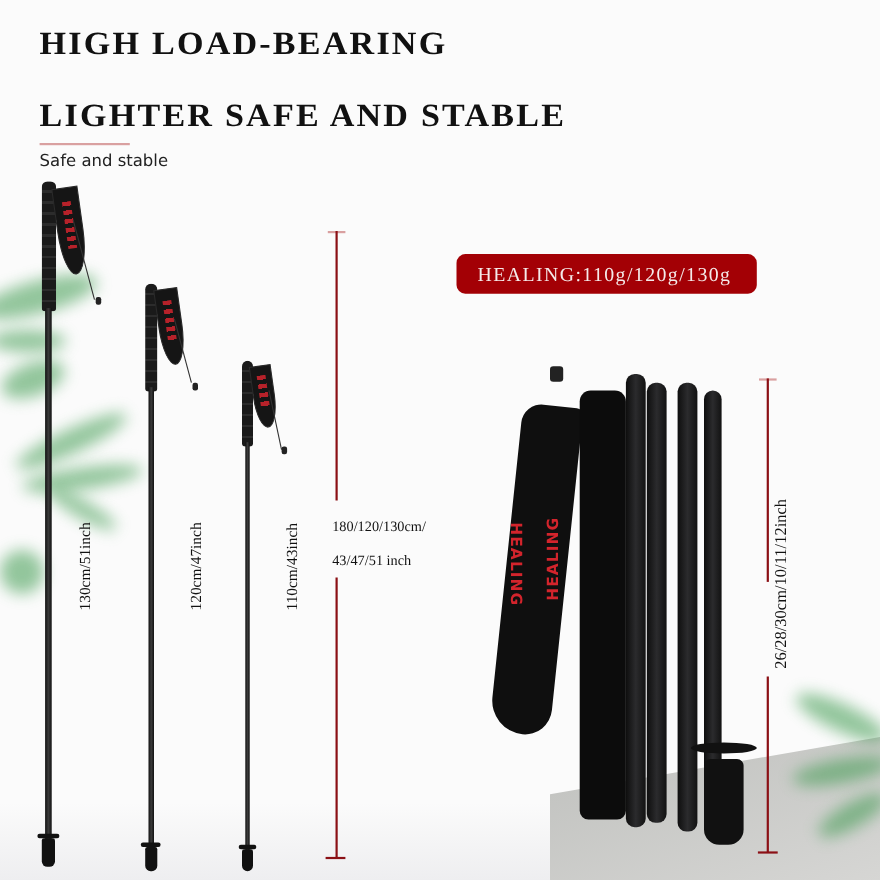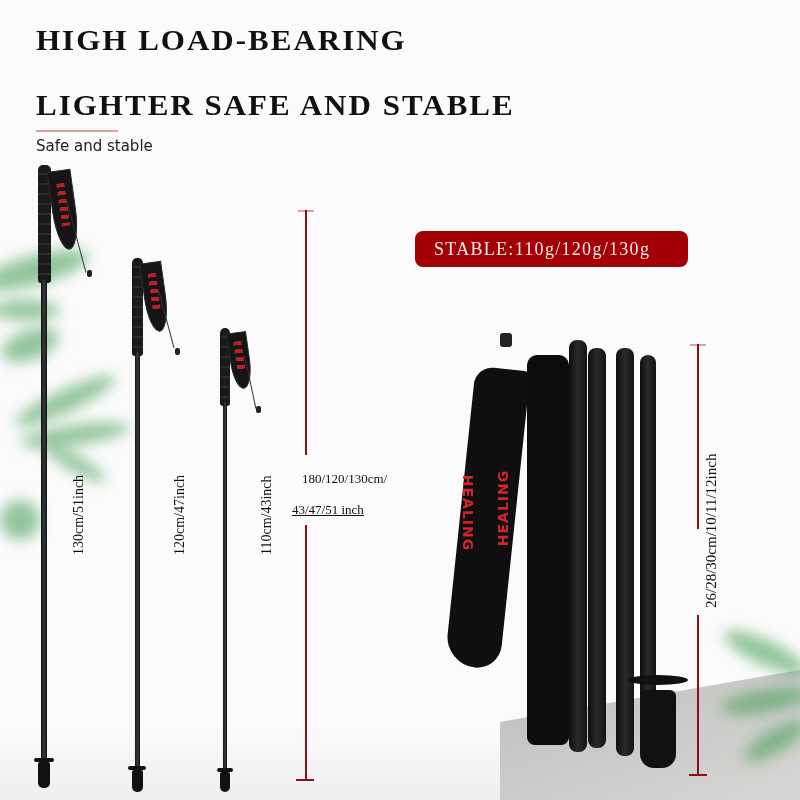--- a/index.html
+++ b/index.html
@@ -103,25 +103,25 @@
   <div class="cord-end" style="left:256px;top:406px;"></div>
   <div class="shaft" style="left:223px;top:402px;width:4px;height:372px;"></div>
   <div class="basket" style="left:217px;top:768px;width:16px;"></div>
   <div class="tip" style="left:220px;top:772px;width:10px;height:20px;"></div>
 </div>
 <div class="vlabel" style="left:259px;top:555px;">110cm/43inch</div>
 
 <div class="measure-cap" style="left:298px;top:210px;width:16px;background:#d9a0a0;"></div>
 <div class="measure" style="left:305px;top:210px;height:245px;"></div>
 <div class="measure-text" style="left:302px;top:472px;">180/120/130cm/</div>
-<div class="measure-text" style="left:292px;top:503px;text-decoration:underline;">43/47/51 inch</div>
+<div class="measure-text" style="left:302px;top:503px;">43/47/51 inch</div>
 <div class="measure" style="left:305px;top:525px;height:255px;"></div>
 <div class="measure-cap" style="left:296px;top:779px;width:18px;"></div>
 
-<div class="weight-badge">STABLE:110g/120g/130g</div>
+<div class="weight-badge">HEALING:110g/120g/130g</div>
 
 <div class="fold">
   <div class="bigstrap" style="left:460px;top:368px;width:55px;height:300px;border-radius:30px 10px 40px 50px;transform:rotate(6deg);"></div>
   <div class="strap-text" style="left:430px;top:505px;transform:rotate(90deg);">HEALING</div>
   <div class="strap-text" style="left:465px;top:500px;transform:rotate(-90deg);">HEALING</div>
   <div class="cord-end" style="left:500px;top:333px;width:12px;height:14px;border-radius:3px;"></div>
   <div class="foam" style="left:527px;top:355px;width:42px;height:390px;"></div>
   <div class="seg" style="left:569px;top:340px;width:18px;height:412px;"></div>
   <div class="seg" style="left:588px;top:348px;width:18px;height:400px;"></div>
   <div class="seg" style="left:616px;top:348px;width:18px;height:408px;"></div>

